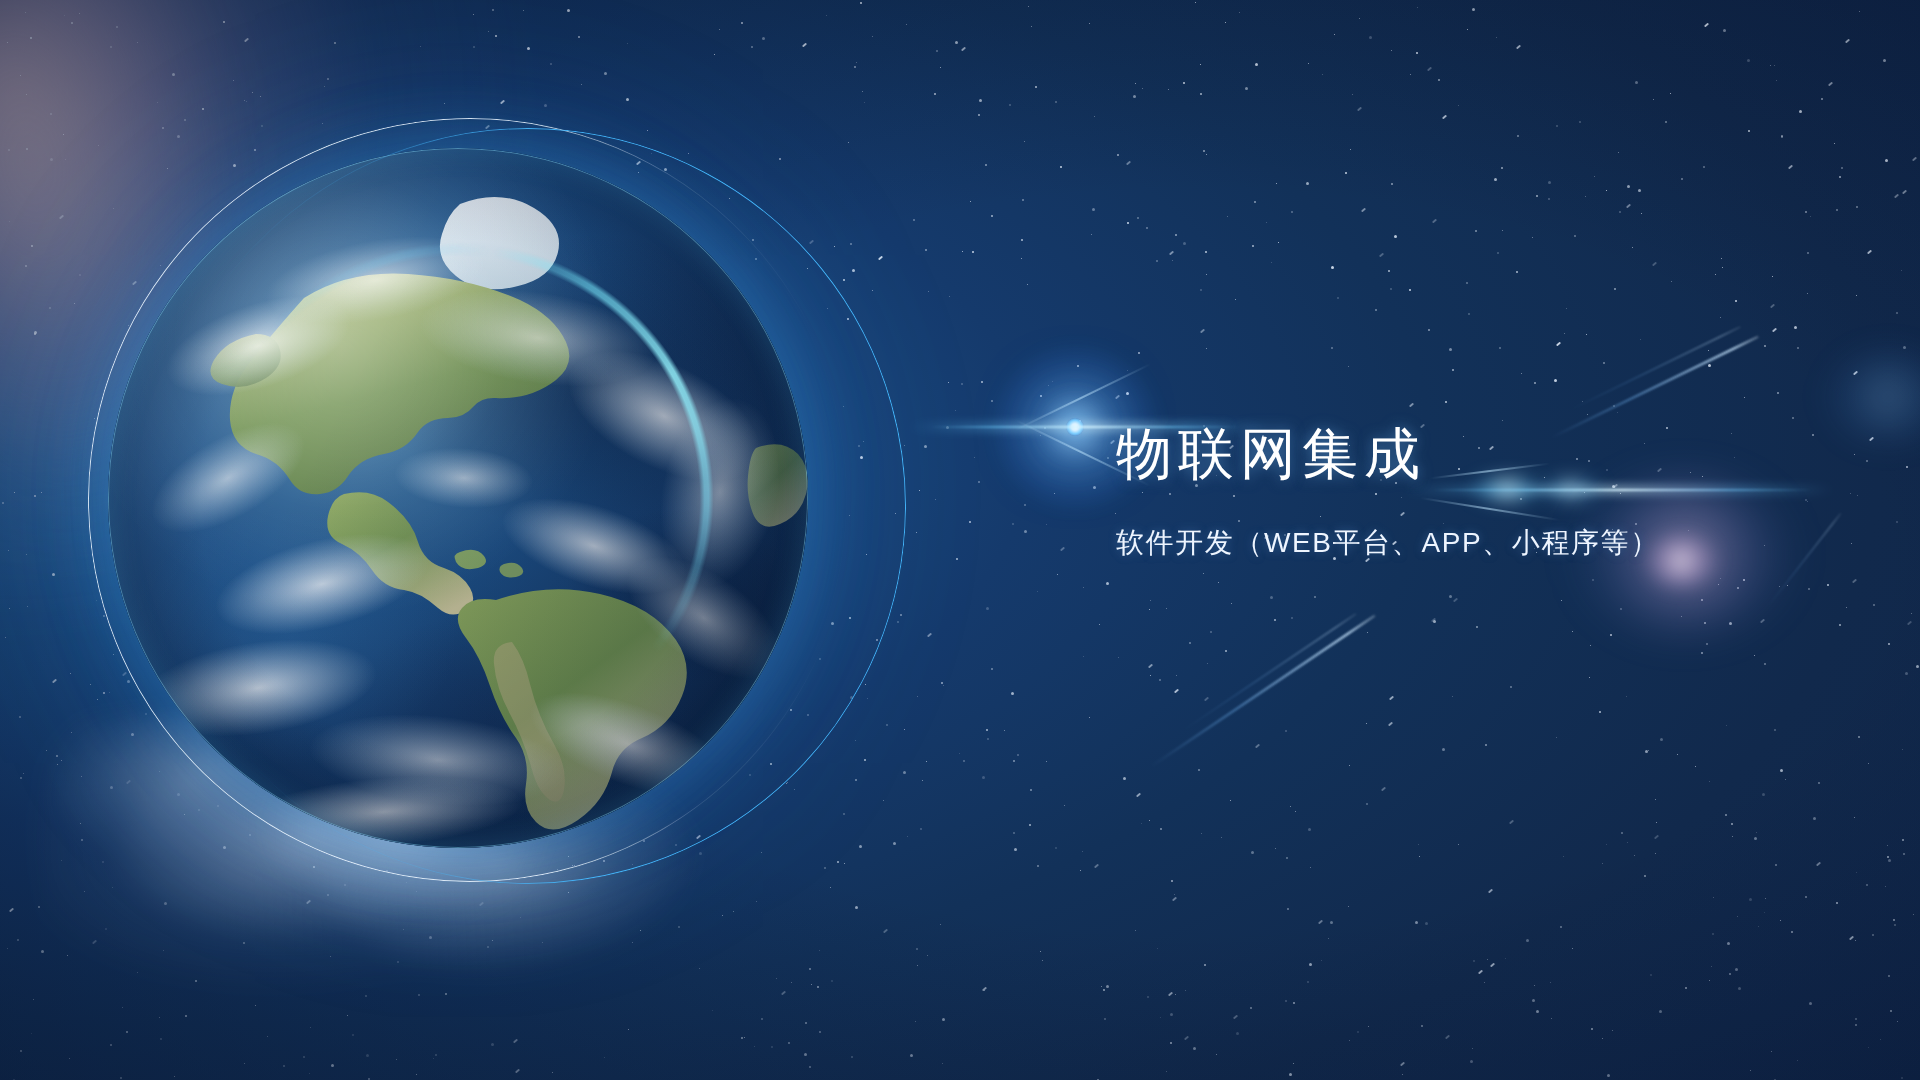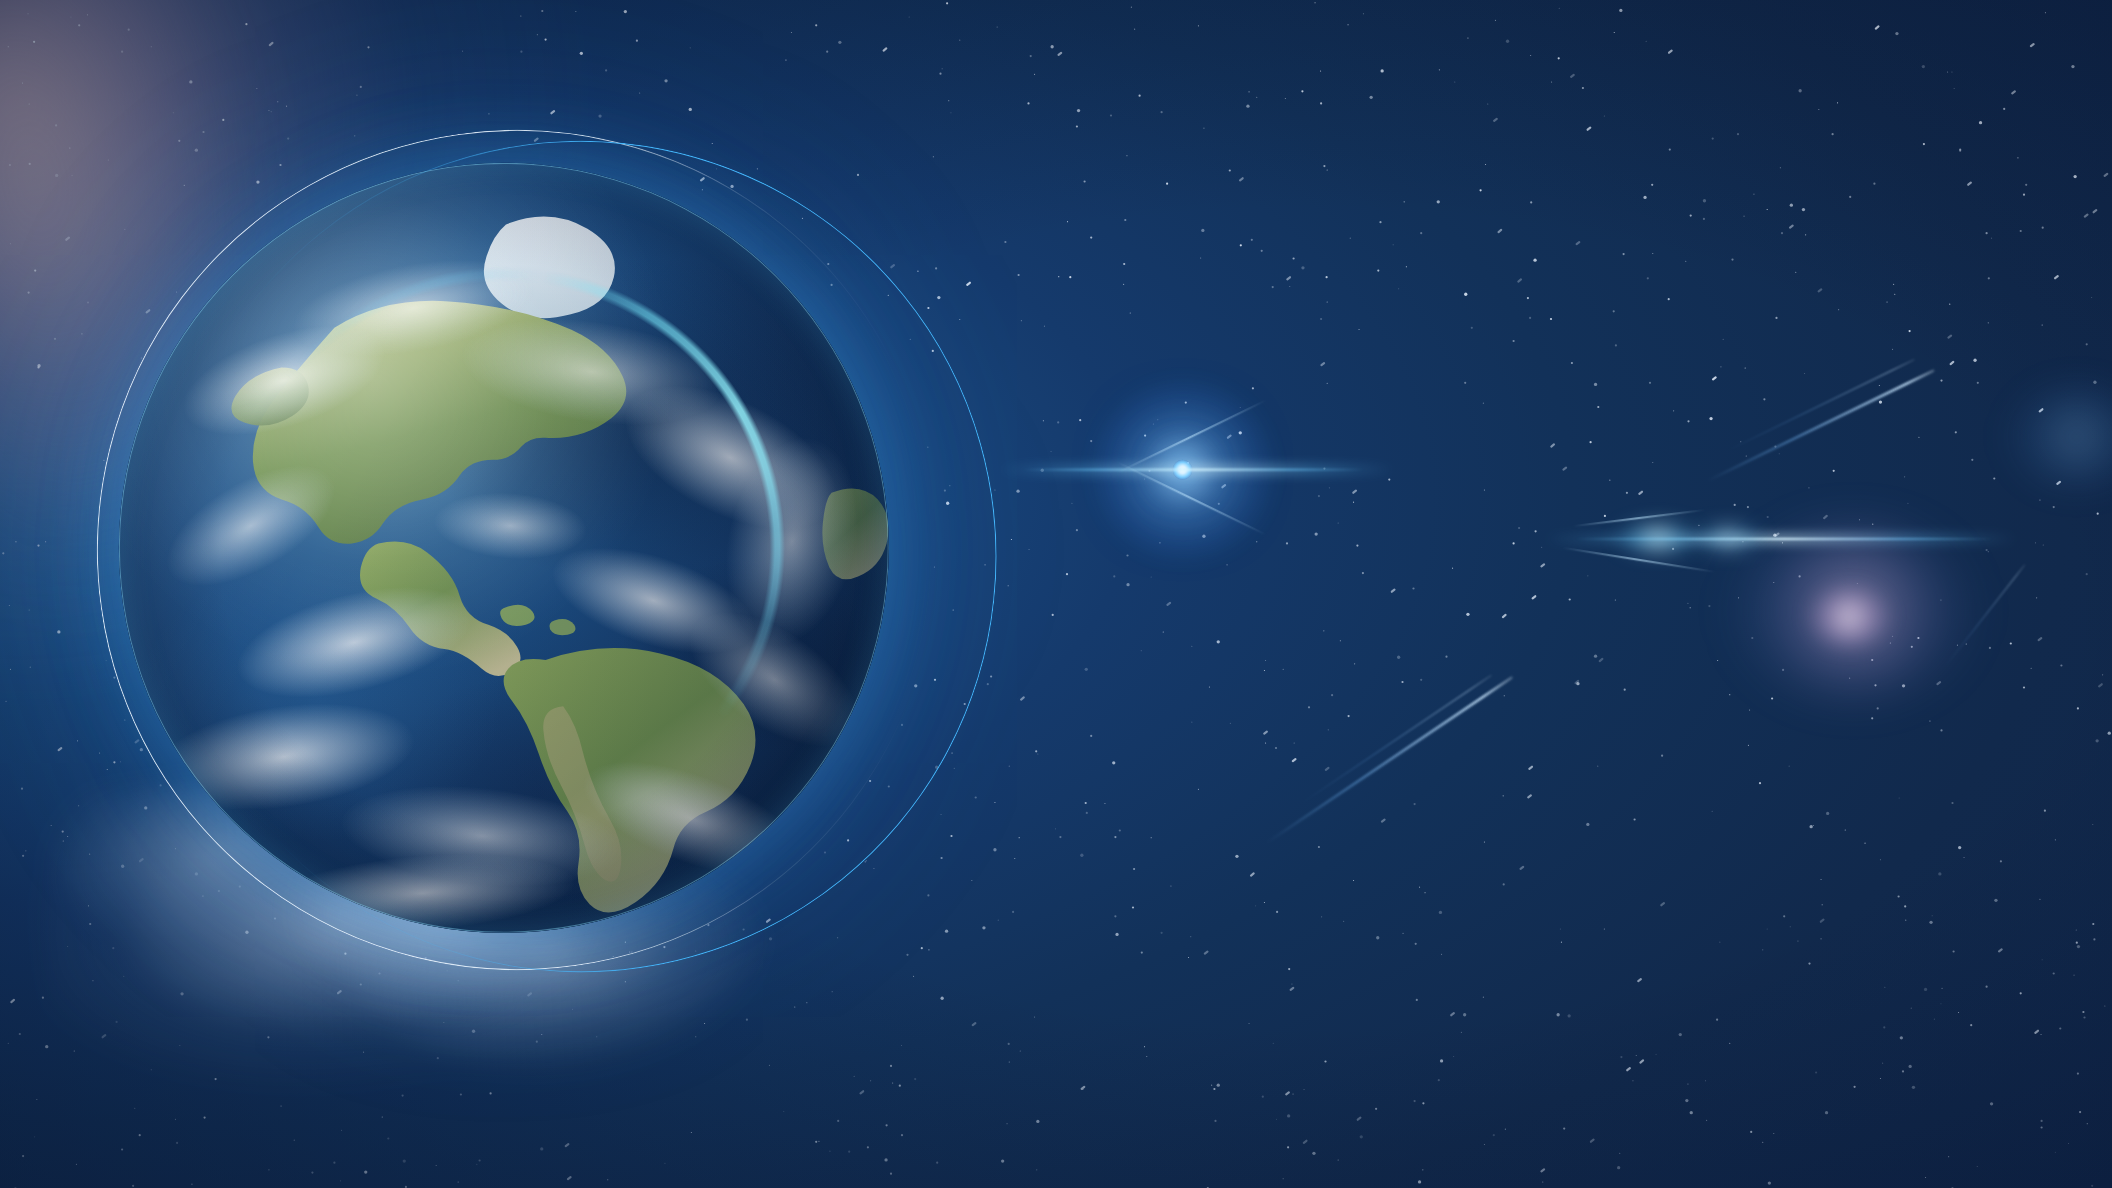--- a/index.html
+++ b/index.html
@@ -1283,15 +1283,17 @@
 
   <div class="flare-blob" style="left:1828px; top:352px; width:120px; height:90px; background:radial-gradient(circle, rgba(150,210,255,0.28) 0%, rgba(70,150,240,0.10) 50%, rgba(40,110,210,0) 100%); filter:blur(16px);"></div>
 
   <div class="meteor" style="left:1540px; top:386px; width:230px; transform:rotate(-26deg);"></div>
   <div class="meteor thin" style="left:1560px; top:368px; width:190px; transform:rotate(-26deg);"></div>
   <div class="meteor" style="left:1128px; top:690px; width:270px; transform:rotate(-34deg);"></div>
   <div class="meteor thin" style="left:1164px; top:672px; width:210px; transform:rotate(-34deg);"></div>
   <div class="meteor thin" style="left:1744px; top:560px; width:120px; transform:rotate(-52deg); opacity:.45;"></div>
 
   <div class="copy">
+    <h1 class="headline">物联网集成</h1>
+    <p class="sub one">软件开发（WEB平台、APP、小程序等）</p>
   </div>
 
 </div>
 
 </body></html>

